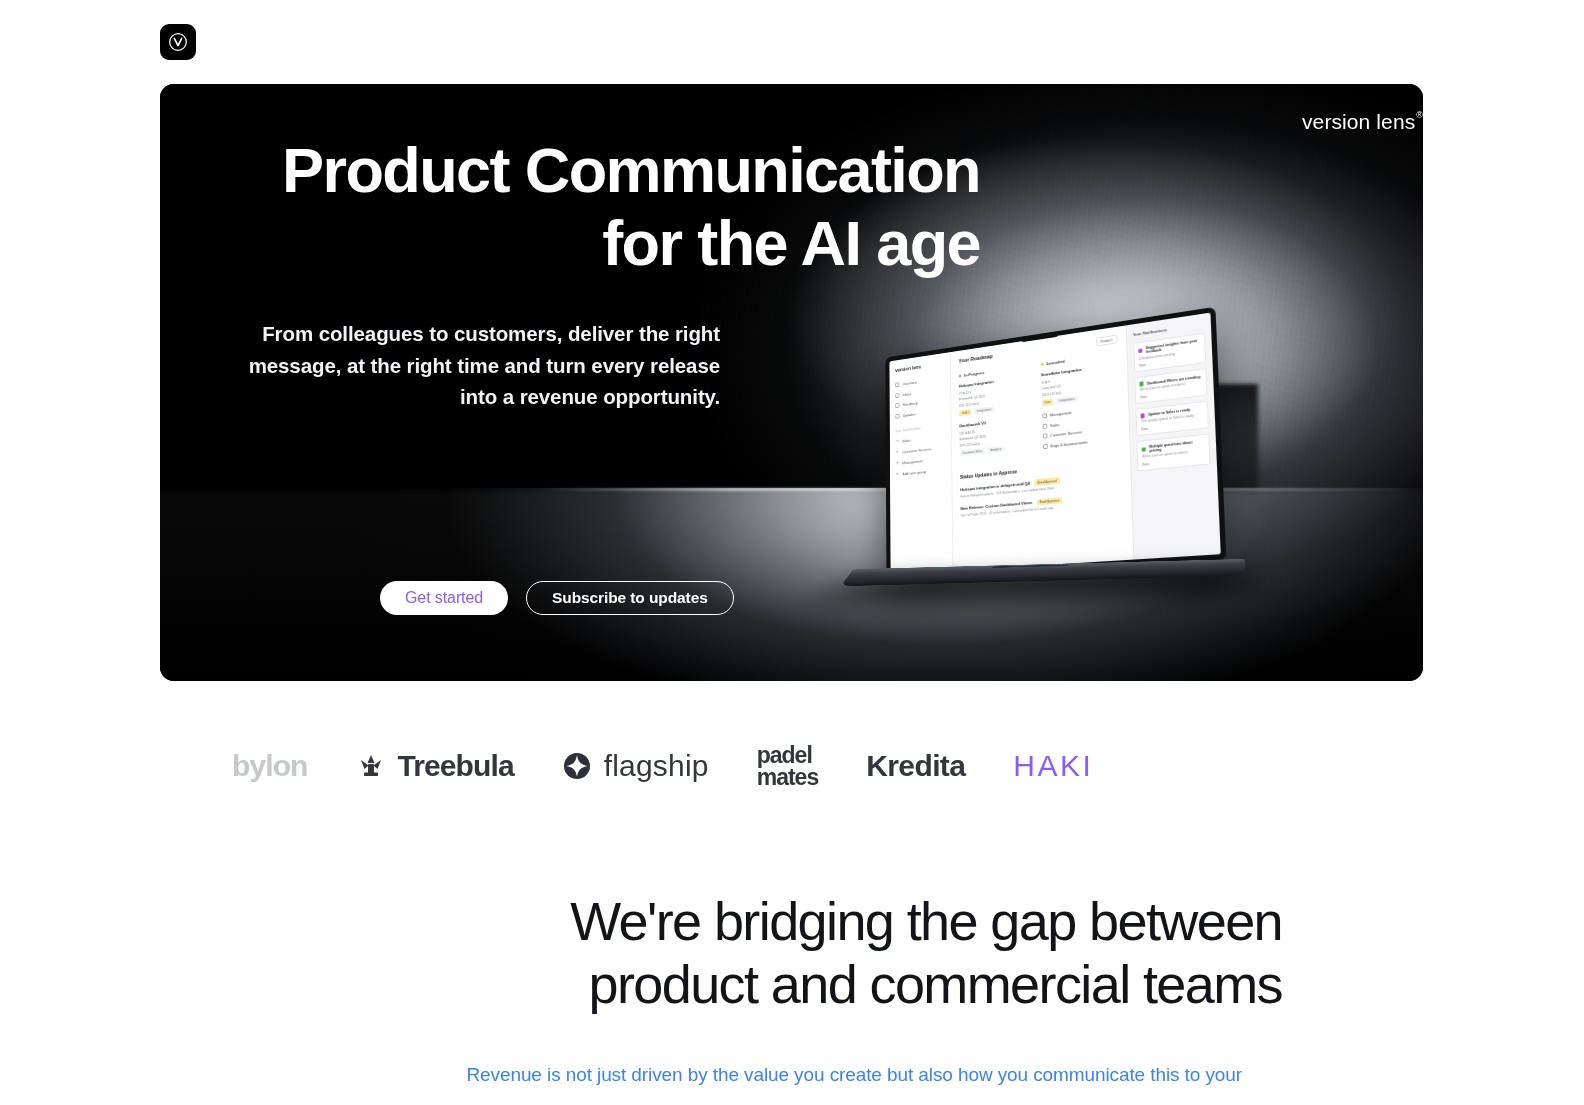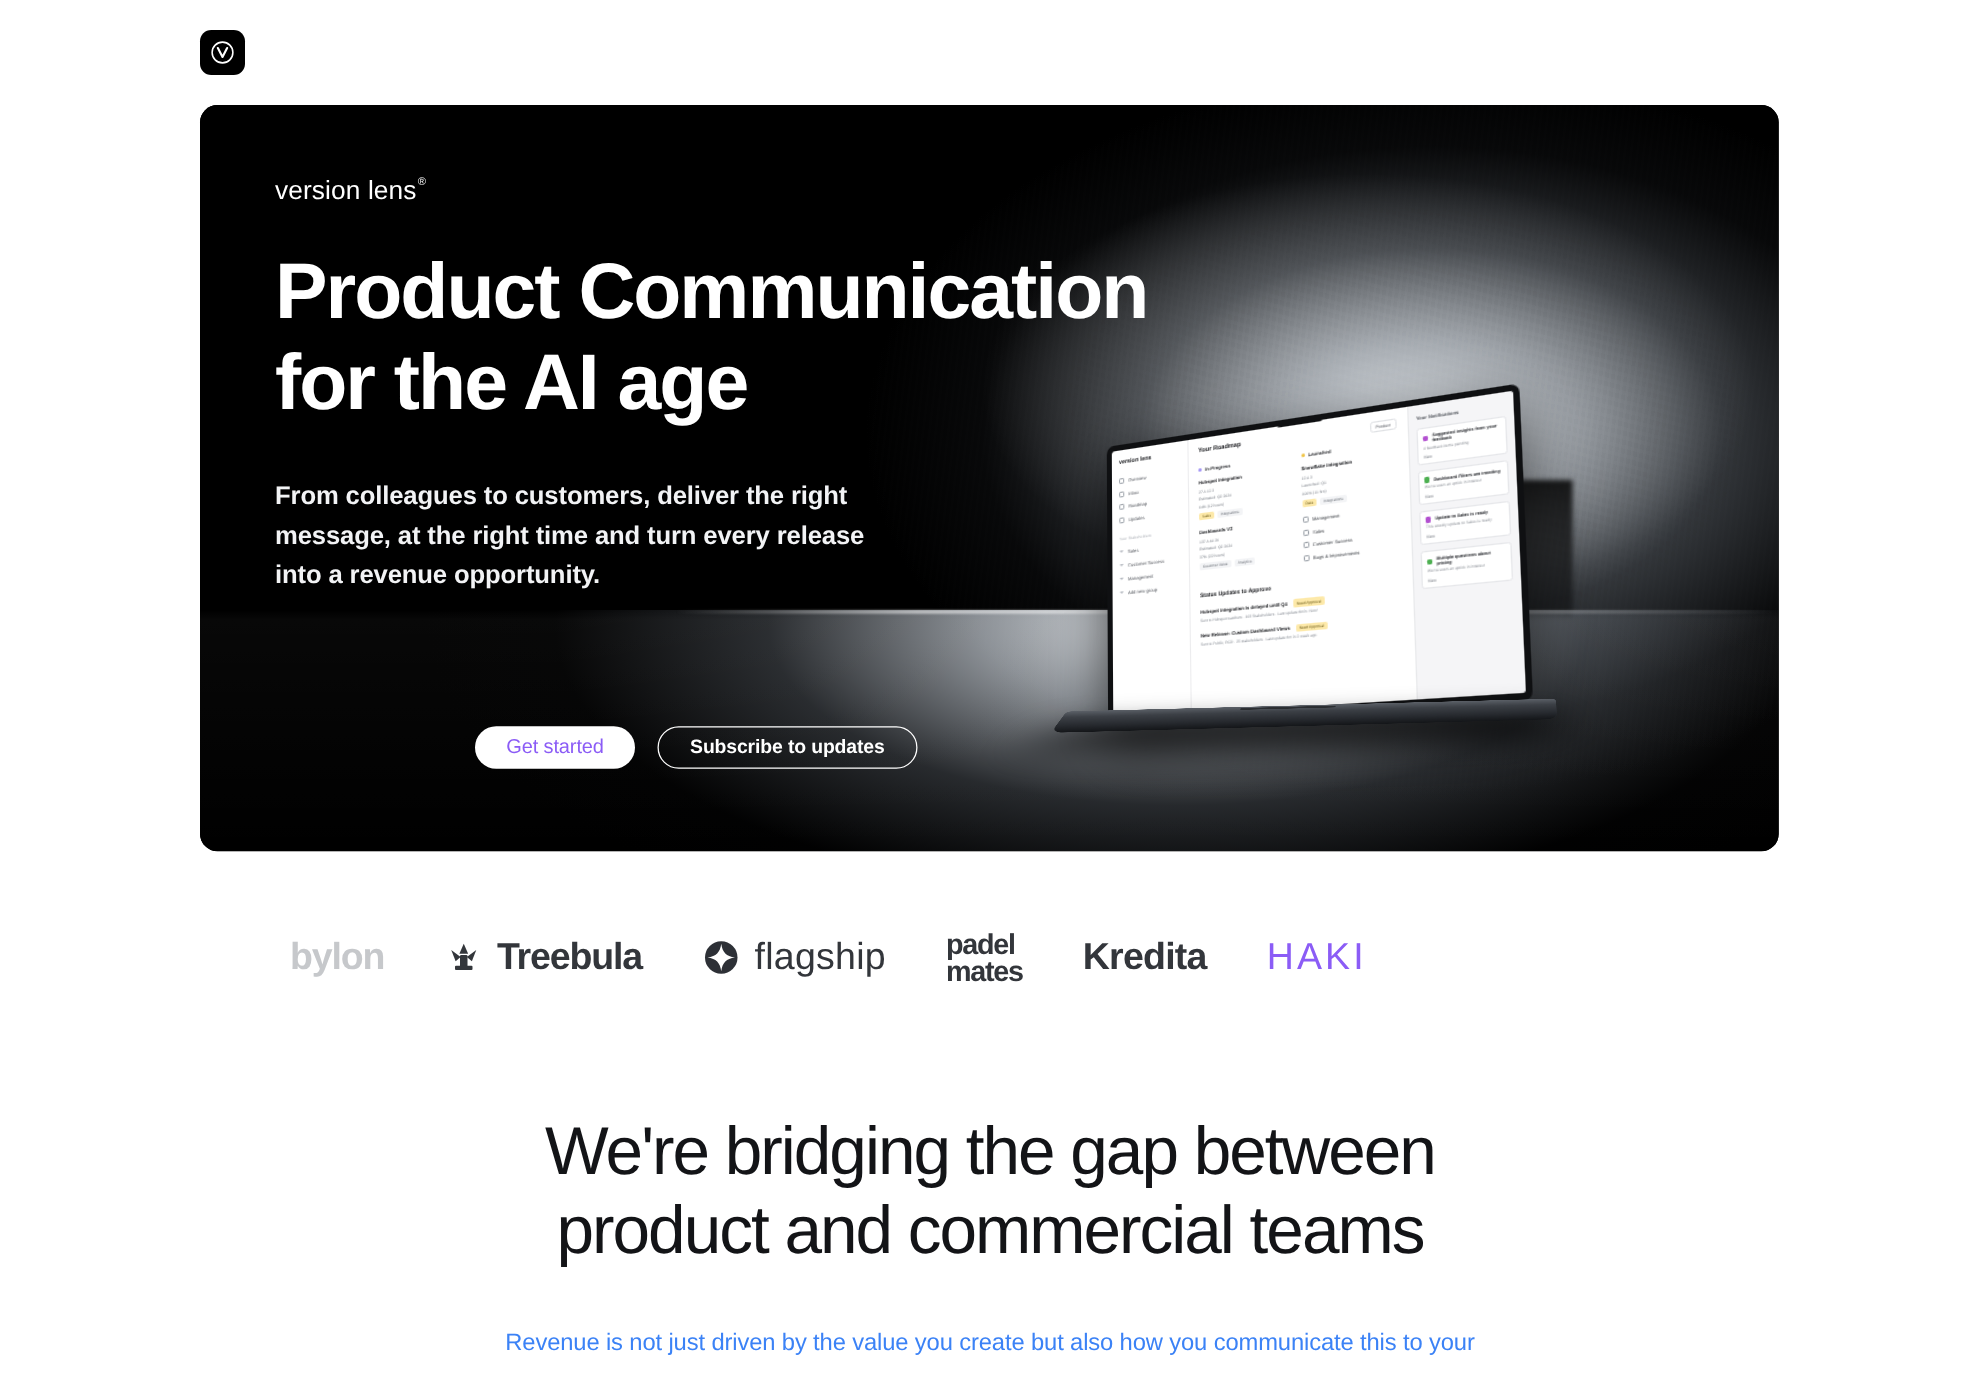--- a/index.html
+++ b/index.html
@@ -117,41 +117,41 @@
     height: 110px;
     background: linear-gradient(to bottom, rgba(0,0,0,0.85), rgba(0,0,0,0.35));
     filter: blur(2px);
   }
   .hero-pillar.p1 { left: 975px; width: 40px; }
   .hero-pillar.p2 { left: 1046px; width: 52px; }
 
   .hero-inner {
     position: absolute;
     inset: 0;
-    padding: 57px 0 0 60px;
+    padding: 26px 0 0 60px;
+    text-align: right;
   }
 
   .hero-wordmark {
     color: #ffffff;
     font-size: 21px;
     font-weight: 500;
     letter-spacing: 0.1px;
     position: relative;
     display: inline-block;
   }
   .hero-wordmark .reg {
     font-size: 9px;
     vertical-align: super;
     position: relative;
     top: -3px;
     margin-left: 1px;
   }
 
   .hero-title {
-    margin-top: 32px;
     color: #ffffff;
     font-size: 63px;
     line-height: 1.16;
     font-weight: 700;
     letter-spacing: -1.6px;
     max-width: 760px;
   }
 
   .hero-sub {
     margin-top: 38px;
@@ -396,21 +396,21 @@
     line-height: 0.96;
     letter-spacing: -1px;
   }
 
   
   .section {
     position: absolute;
     left: 0;
     top: 890px;
     width: 1584px;
-    text-align: center;
+    text-align: right;
   }
   .section-title {
     font-size: 54px;
     line-height: 1.17;
     font-weight: 300;
     letter-spacing: -1.6px;
     color: #131417;
     max-width: 980px;
     margin: 0 auto;
   }

